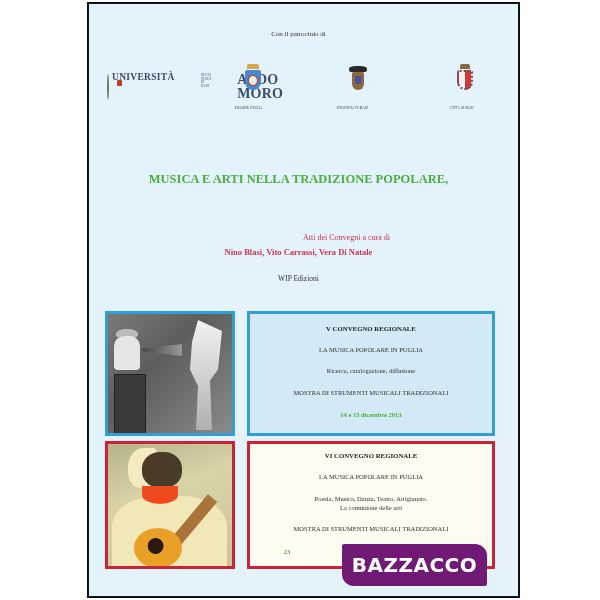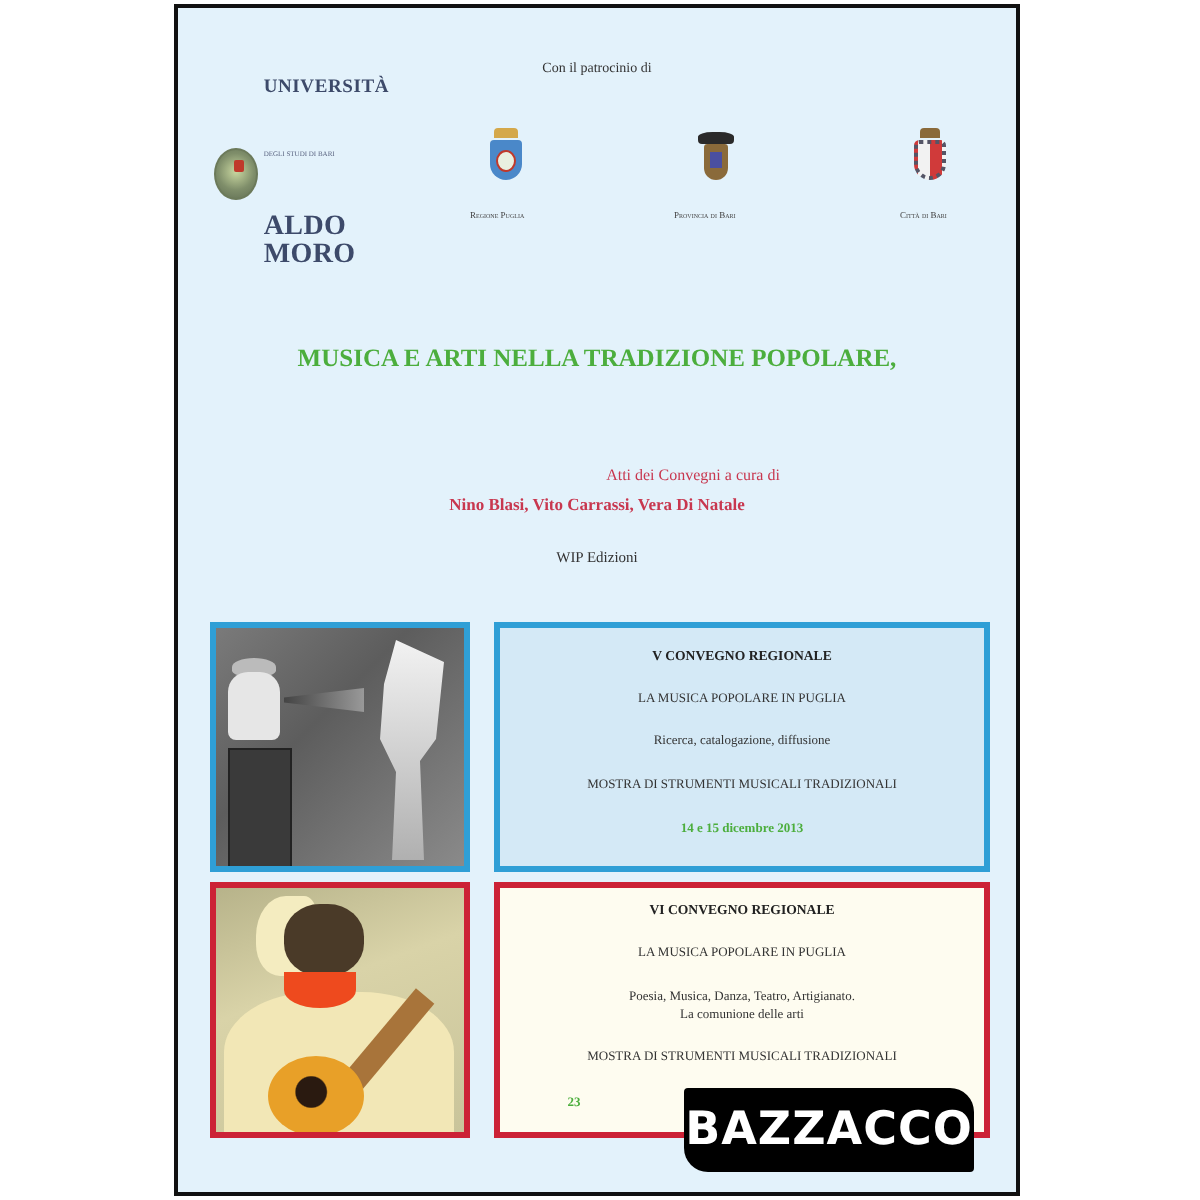--- a/index.html
+++ b/index.html
@@ -1,26 +1,26 @@
 <!DOCTYPE html>
 <html><head>
 <meta charset="utf-8">
 <style>
   html, body { margin:0; padding:0; }
   body { width:600px; height:600px; background:#ffffff; position:relative; overflow:hidden;
          font-family:"Liberation Serif", "DejaVu Serif", serif; }
   .cover { position:absolute; left:87px; top:2px; width:419px; height:592px;
-           background:#e3f2fb; border:2px solid #111; box-sizing:content-box; }
+           background:#e3f2fb; border:2px solid #111; box-sizing:content-box;padding-left:10px; }
   .abs { position:absolute; }
   .center-text { position:absolute; left:0; width:419px; text-align:center; }
   .patronage { top:26px; font-size:7px; color:#333; }
   .logo-uni { left:18px; top:68px; width:100px; height:30px; display:flex; align-items:center; gap:3px; }
   .uni-seal { width:24px; height:24px; border-radius:50%; background:radial-gradient(circle at 50% 45%, #c9d7a0 0%, #7f8e6a 55%, #5f6d52 100%); border:1px solid #6c7a5a; position:relative; }
   .uni-seal::after { content:""; position:absolute; left:9px; top:5px; width:5px; height:6px; background:#c0392b; border-radius:1px; }
-  .uni-text { display:flex; flex-direction:column; line-height:1; color:#3d4a6a;gap:26px; }
+  .uni-text { display:flex; flex-direction:row; line-height:1; color:#3d4a6a;gap:26px; }
   .uni-text .l1 { font-size:9.5px; font-weight:bold; letter-spacing:0.3px; }
   .uni-text .l2 { font-size:3.5px; color:#5a6480; margin:1px 0; }
   .uni-text .l3 { font-size:14px; font-weight:bold; letter-spacing:0.2px; }
   .emblem { position:absolute; width:22px; height:30px; }
   .emb-puglia { left:153px; top:60px; }
   .emb-puglia .crown { position:absolute; left:5px; top:0; width:12px; height:5px; background:#d4a84a; border-radius:2px 2px 0 0; }
   .emb-puglia .shield { position:absolute; left:3px; top:6px; width:16px; height:20px; background:#4a88c9; border-radius:2px 2px 8px 8px; }
   .emb-puglia .shield::after { content:""; position:absolute; left:3px; top:5px; width:8px; height:9px; border:1.5px solid #c0392b; border-radius:50%; background:#e9f0e0; }
   .emb-prov { left:258px; top:60px; }
   .emb-prov .top { position:absolute; left:2px; top:2px; width:18px; height:6px; background:#2a2a2a; border-radius:40% 40% 2px 2px; }
@@ -48,23 +48,23 @@
   .p2-collar { position:absolute; left:34px; top:42px; width:36px; height:18px; background:#ee4a1e; border-radius:0 0 50% 50%; }
   .p2-body { position:absolute; left:4px; top:52px; width:115px; height:75px; background:#f2e7b6; border-radius:40% 40% 0 0; }
   .p2-lute { position:absolute; left:26px; top:84px; width:48px; height:40px; background:radial-gradient(circle at 45% 45%,#2a1a10 0 22%,#e8a028 24% 100%); border-radius:50%; }
   .p2-neck { position:absolute; left:60px; top:40px; width:12px; height:60px; background:#a8743a; transform:rotate(40deg); transform-origin:bottom; }
   .textbox { position:absolute; box-sizing:border-box; border:3px solid; text-align:center; color:#333; font-size:6.5px; }
   .tb1 { left:158px; top:307px; width:248px; height:125px; border-color:#2f9fd6; background:#d4e9f6; }
   .tb2 { left:158px; top:437px; width:248px; height:128px; border-color:#cc2236; background:#fefcf0; }
   .tb-line { position:absolute; left:0; width:100%; line-height:9px; }
   .tb-head { font-weight:bold; font-size:6.8px; color:#222; }
   .tb-date { color:#4cae3d; font-weight:bold; }
-  .badge { position:absolute; left:253px; top:540px; width:145px; height:42px; background:#000000;
+  .badge { position:absolute; left:253px; top:540px; width:145px; height:42px; background:#701a75;
            border-radius:2px 12px 2px 12px; color:#fff; font-family:"DejaVu Sans","Liberation Sans",sans-serif;
-           font-weight:bold; font-size:23px; display:flex; align-items:center; justify-content:center; letter-spacing:0.5px; }
+           font-weight:bold; font-size:20px; display:flex; align-items:center; justify-content:center; letter-spacing:0.5px; }
 </style>
 </head>
 <body>
 
 <div class="cover">
 
   <div class="center-text patronage">Con il patrocinio di</div>
 
   <div class="abs logo-uni">
     <div class="uni-seal"></div>

